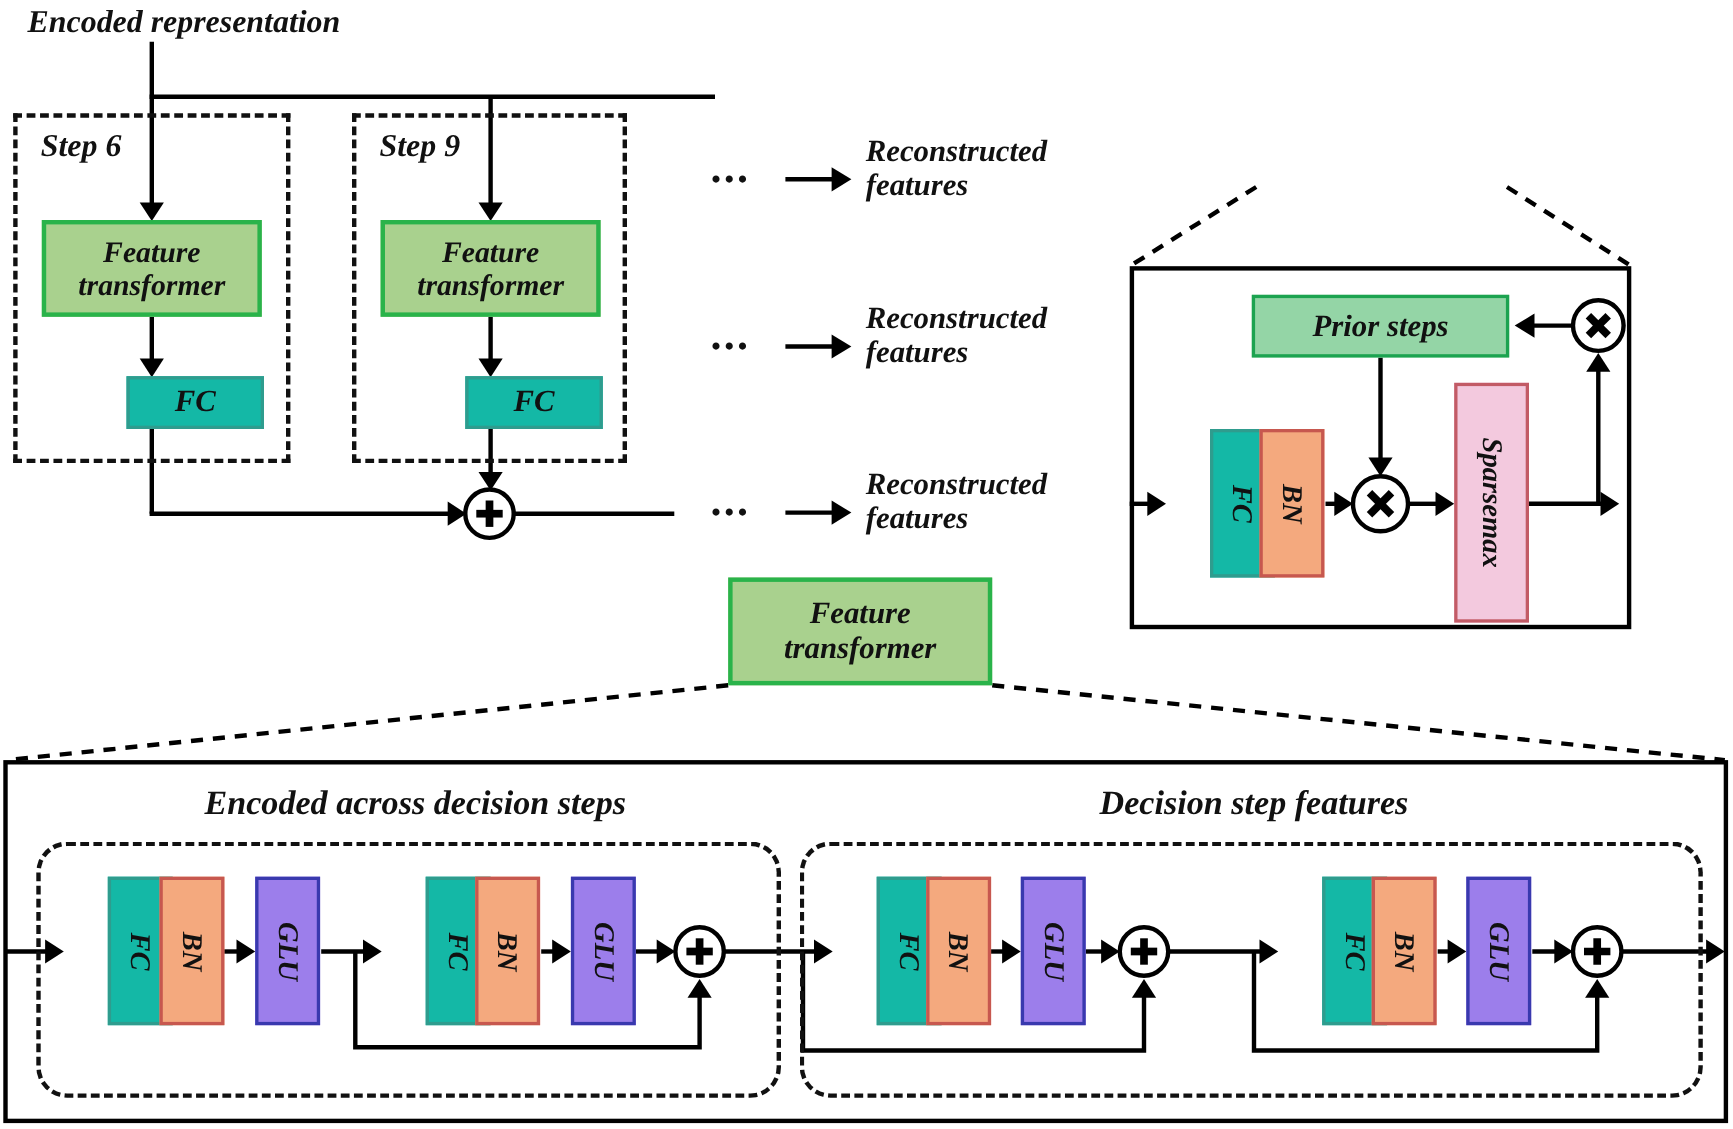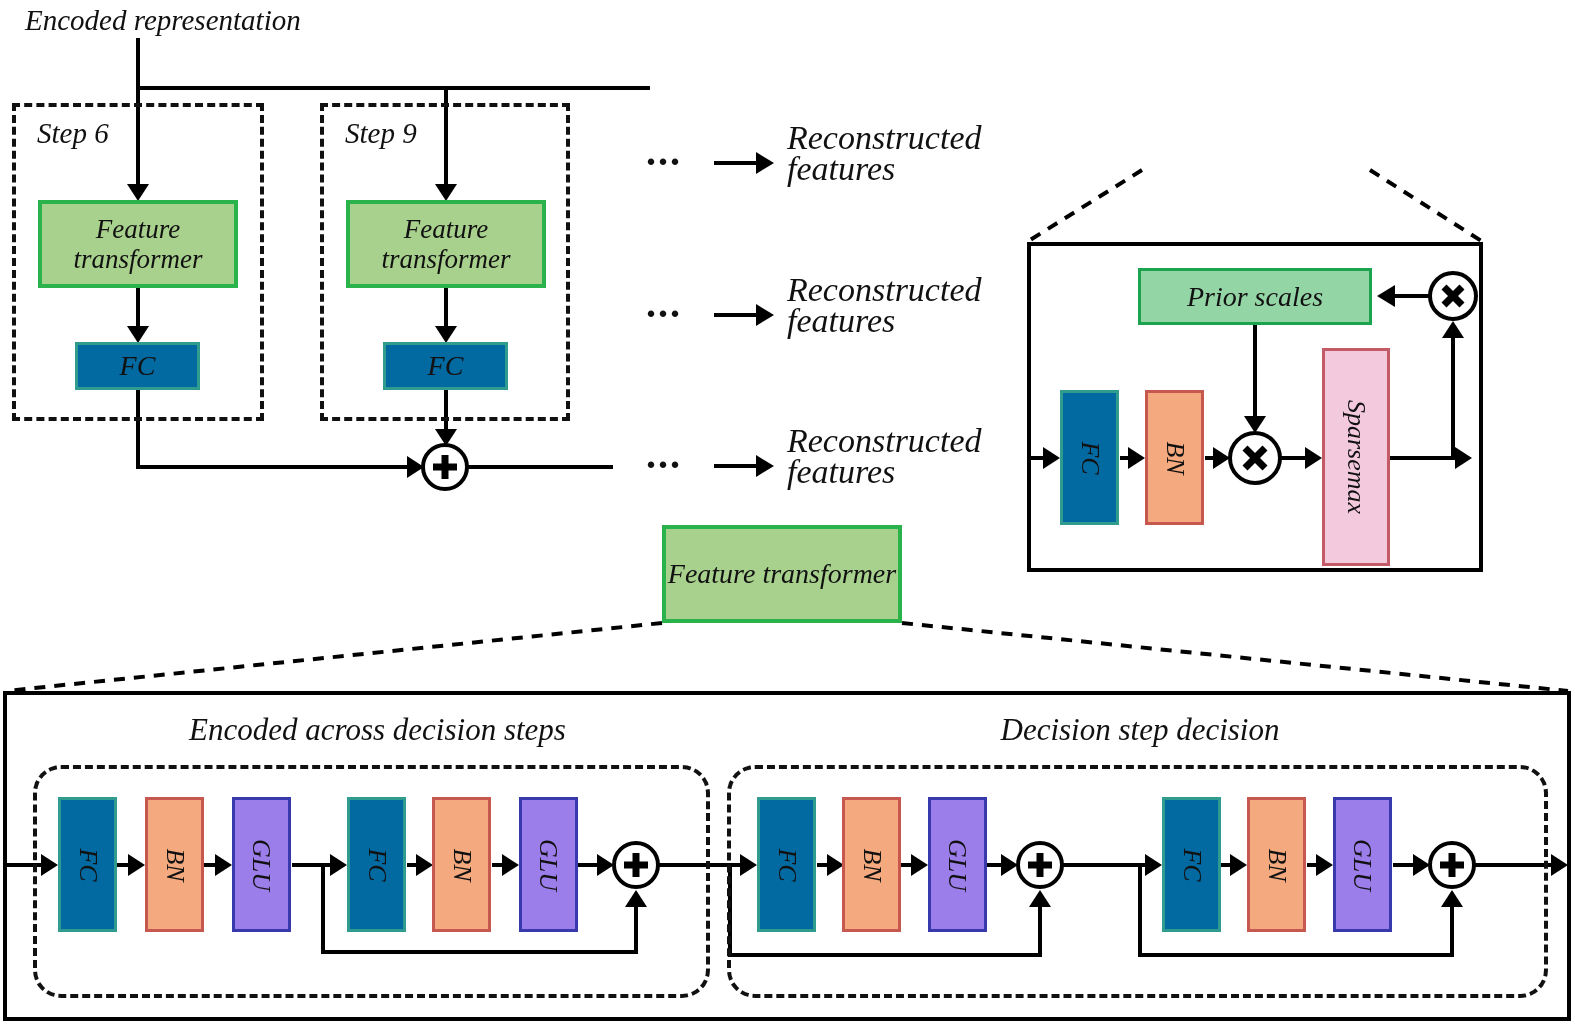--- a/index.html
+++ b/index.html
@@ -5,35 +5,35 @@
   html,body{margin:0;padding:0;background:#fff;}
   #stage{position:relative;width:1575px;height:1026px;background:#fff;overflow:hidden;
          font-family:"Liberation Serif","DejaVu Serif",serif;color:#111;}
   #wires{position:absolute;left:0;top:0;width:1575px;height:1026px;}
   #wires line, #wires polyline{stroke:#000;stroke-width:4;fill:none;}
   #wires polygon{fill:#000;stroke:none;}
   #wires .dashline{stroke-dasharray:11 9;}
   #wires circle{fill:#fff;stroke:#000;stroke-width:4;}
   #wires .sym{stroke:#000;stroke-width:7;}
   .abs{position:absolute;box-sizing:border-box;}
-  .bi{font-weight:normal;font-style:italic;}
+  .bi{font-weight:bold;font-style:italic;}
   .cbox{display:flex;align-items:center;justify-content:center;text-align:center;}
   .greenbox{background:#A9D18E;border:4px solid #2AB34A;}
   .green2box{background:#94D5A6;border:3px solid #1CA350;}
-  .tealbox{background:#0369a1;border:3px solid #2F9C8E;}
+  .tealbox{background:#14b8a6;border:3px solid #2F9C8E;margin-left:40px;}
   .yellowbox{background:#F8CE63;border:3px solid #C9921C;}
   .bnbox{background:#F4A97E;border:3px solid #C7584F;}
   .glubox{background:#9C7EEB;border:3px solid #3939AE;}
   .pinkbox{background:#F3C9DE;border:3px solid #C25B66;}
   .solidframe{border:4px solid #000;background:transparent;}
   .dashframe{border:4px dashed #111;background:transparent;}
   .dashround{border:4px dashed #111;border-radius:28px;background:transparent;}
   .vlabel{transform:rotate(90deg);white-space:nowrap;}
   .vblock{width:59px;height:135px;font-size:26px;}
-  .rfText{font-size:34px;line-height:31px;white-space:nowrap;}
+  .rfText{font-size:28px;line-height:31px;white-space:nowrap;}
   .dots{font-size:40px;line-height:36px;font-weight:bold;letter-spacing:2px;}
   .btitle{font-size:31px;text-align:center;}
 </style>
 </head>
 <body>
 
 <div id="stage">
 
   <svg id="wires" viewBox="0 0 1575 1026">
 
@@ -165,36 +165,36 @@
     <div>Reconstructed</div>
     <div>features</div>
   </div>
   <div class="abs dots" style="left:646px;top:437px;">...</div>
   <div class="abs bi rfText" style="left:787px;top:425px;">
     <div>Reconstructed</div>
     <div>features</div>
   </div>
 
   <div class="abs solidframe" style="left:1027px;top:242px;width:456px;height:330px;"></div>
-  <div class="abs cbox green2box bi" style="left:1138px;top:268px;width:234px;height:57px;font-size:28px;">Prior scales</div>
+  <div class="abs cbox green2box bi" style="left:1138px;top:268px;width:234px;height:57px;font-size:28px;">Prior steps</div>
   <div class="abs cbox tealbox bi vblock" style="left:1060px;top:390px;">
     <span class="vlabel">FC</span>
   </div>
   <div class="abs cbox bnbox bi vblock" style="left:1145px;top:390px;">
     <span class="vlabel">BN</span>
   </div>
   <div class="abs cbox pinkbox bi" style="left:1322px;top:348px;width:68px;height:218px;font-size:26px;">
     <span class="vlabel">Sparsemax</span>
   </div>
 
   <div class="abs cbox greenbox bi" style="left:662px;top:525px;width:240px;height:98px;font-size:28px;line-height:32px;">Feature transformer</div>
 
   <div class="abs solidframe" style="left:3px;top:691px;width:1568px;height:330px;"></div>
   <div class="abs bi btitle" style="left:90px;top:712px;width:575px;">Encoded across decision steps</div>
-  <div class="abs bi btitle" style="left:850px;top:712px;width:580px;">Decision step decision</div>
+  <div class="abs bi btitle" style="left:850px;top:712px;width:580px;">Decision step features</div>
   <div class="abs dashround" style="left:33px;top:765px;width:677px;height:233px;"></div>
   <div class="abs dashround" style="left:727px;top:765px;width:821px;height:233px;"></div>
 
   <div class="abs cbox tealbox bi vblock" style="left:58px;top:797px;">
       <span class="vlabel">FC</span>
     </div>
   <div class="abs cbox bnbox bi vblock" style="left:145px;top:797px;">
       <span class="vlabel">BN</span>
     </div>
   <div class="abs cbox glubox bi vblock" style="left:232px;top:797px;">

